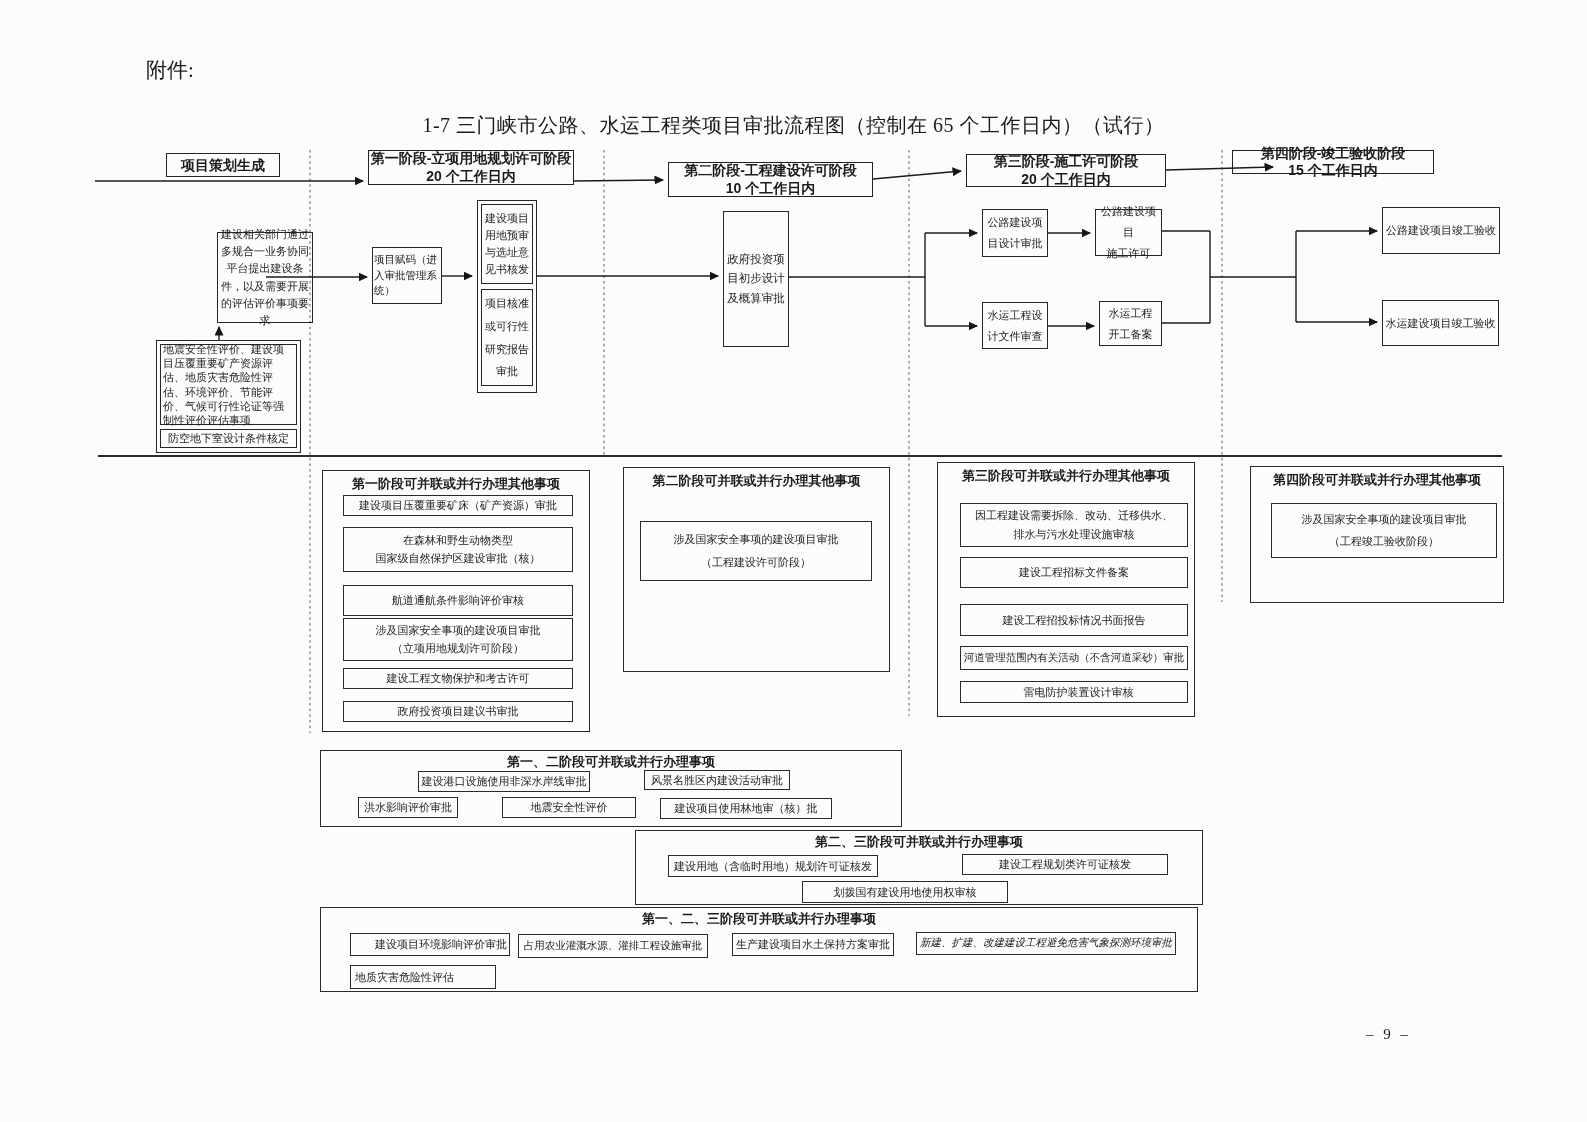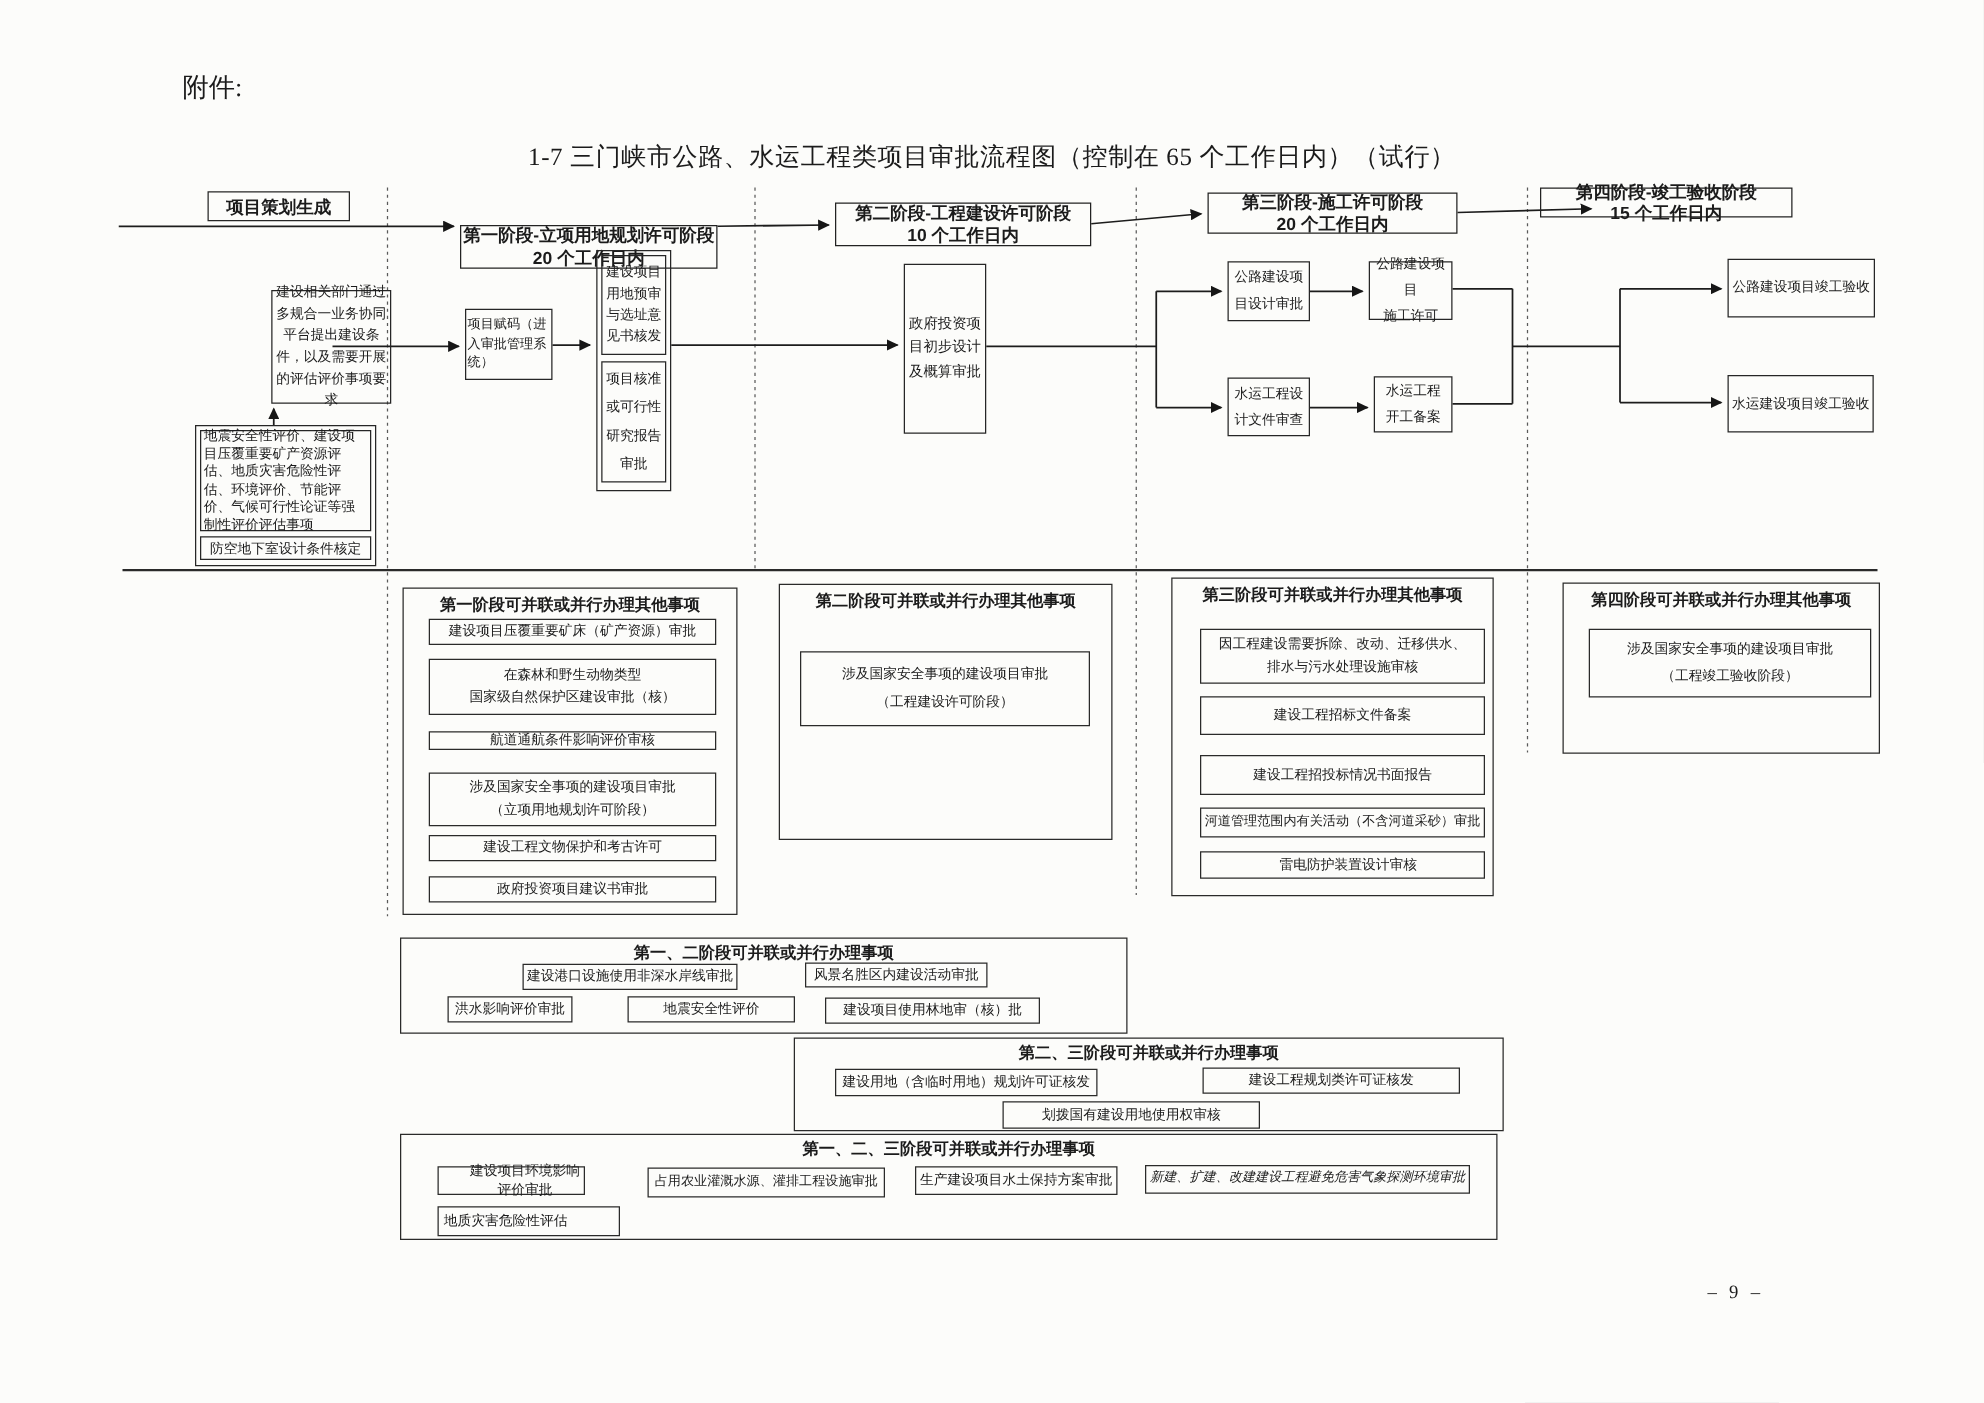--- a/index.html
+++ b/index.html
@@ -78,21 +78,21 @@
   </svg>
 
   <div class="attach">附件:</div>
   <div class="doctitle">1-7 三门峡市公路、水运工程类项目审批流程图（控制在 65 个工作日内）（试行）</div>
   <div class="pageno">– 9 –</div>
 
   <div class="box startbox" style="left:166px;top:153px;width:114px;height:24px;">
     <span>项目策划生成</span>
   </div>
 
-  <div class="stagehdr" style="left:368px;top:180px;width:206px;height:35px;">
+  <div class="stagehdr" style="left:368px;top:150px;width:206px;height:35px;">
     <span>第一阶段-立项用地规划许可阶段</span>
     <span>20 个工作日内</span>
   </div>
   <div class="stagehdr" style="left:668px;top:162px;width:205px;height:35px;">
     <span>第二阶段-工程建设许可阶段</span>
     <span>10 个工作日内</span>
   </div>
   <div class="stagehdr" style="left:966px;top:154px;width:200px;height:33px;">
     <span>第三阶段-施工许可阶段</span>
     <span>20 个工作日内</span>
@@ -158,21 +158,21 @@
 
   <div class="group" style="left:322px;top:470px;width:268px;height:262px;"></div>
   <div class="gtitle" style="left:322px;top:475px;width:268px;">第一阶段可并联或并行办理其他事项</div>
   <div class="item" style="left:343px;top:495px;width:230px;height:21px;">
     <span>建设项目压覆重要矿床（矿产资源）审批</span>
   </div>
   <div class="item two" style="left:343px;top:527px;width:230px;height:45px;">
     <span>在森林和野生动物类型</span>
     <span>国家级自然保护区建设审批（核）</span>
   </div>
-  <div class="item" style="left:343px;top:585px;width:230px;height:15px;">
+  <div class="item" style="left:343px;top:585px;width:230px;height:31px;">
     <span>航道通航条件影响评价审核</span>
   </div>
   <div class="item two" style="left:343px;top:618px;width:230px;height:43px;">
     <span>涉及国家安全事项的建设项目审批</span>
     <span>（立项用地规划许可阶段）</span>
   </div>
   <div class="item" style="left:343px;top:668px;width:230px;height:21px;">
     <span>建设工程文物保护和考古许可</span>
   </div>
   <div class="item" style="left:343px;top:701px;width:230px;height:21px;">
@@ -237,21 +237,21 @@
   </div>
   <div class="item" style="left:962px;top:854px;width:206px;height:21px;">
     <span>建设工程规划类许可证核发</span>
   </div>
   <div class="item" style="left:802px;top:881px;width:206px;height:22px;">
     <span>划拨国有建设用地使用权审核</span>
   </div>
 
   <div class="group" style="left:320px;top:907px;width:878px;height:85px;"></div>
   <div class="gtitle" style="left:320px;top:910px;width:878px;">第一、二、三阶段可并联或并行办理事项</div>
-  <div class="item" style="left:350px;top:933px;width:118px;height:23px;padding-left:24px;">
+  <div class="item" style="left:350px;top:933px;width:160px;height:23px;padding-left:24px;">
     <span>建设项目环境影响评价审批</span>
   </div>
   <div class="item" style="left:518px;top:934px;width:190px;height:24px;font-size:10.5px;">
     <span>占用农业灌溉水源、灌排工程设施审批</span>
   </div>
   <div class="item" style="left:732px;top:933px;width:162px;height:23px;">
     <span>生产建设项目水土保持方案审批</span>
   </div>
   <div class="item" style="left:916px;top:932px;width:260px;height:23px;font-size:10.5px;font-style:italic;">
     <span>新建、扩建、改建建设工程避免危害气象探测环境审批</span>

